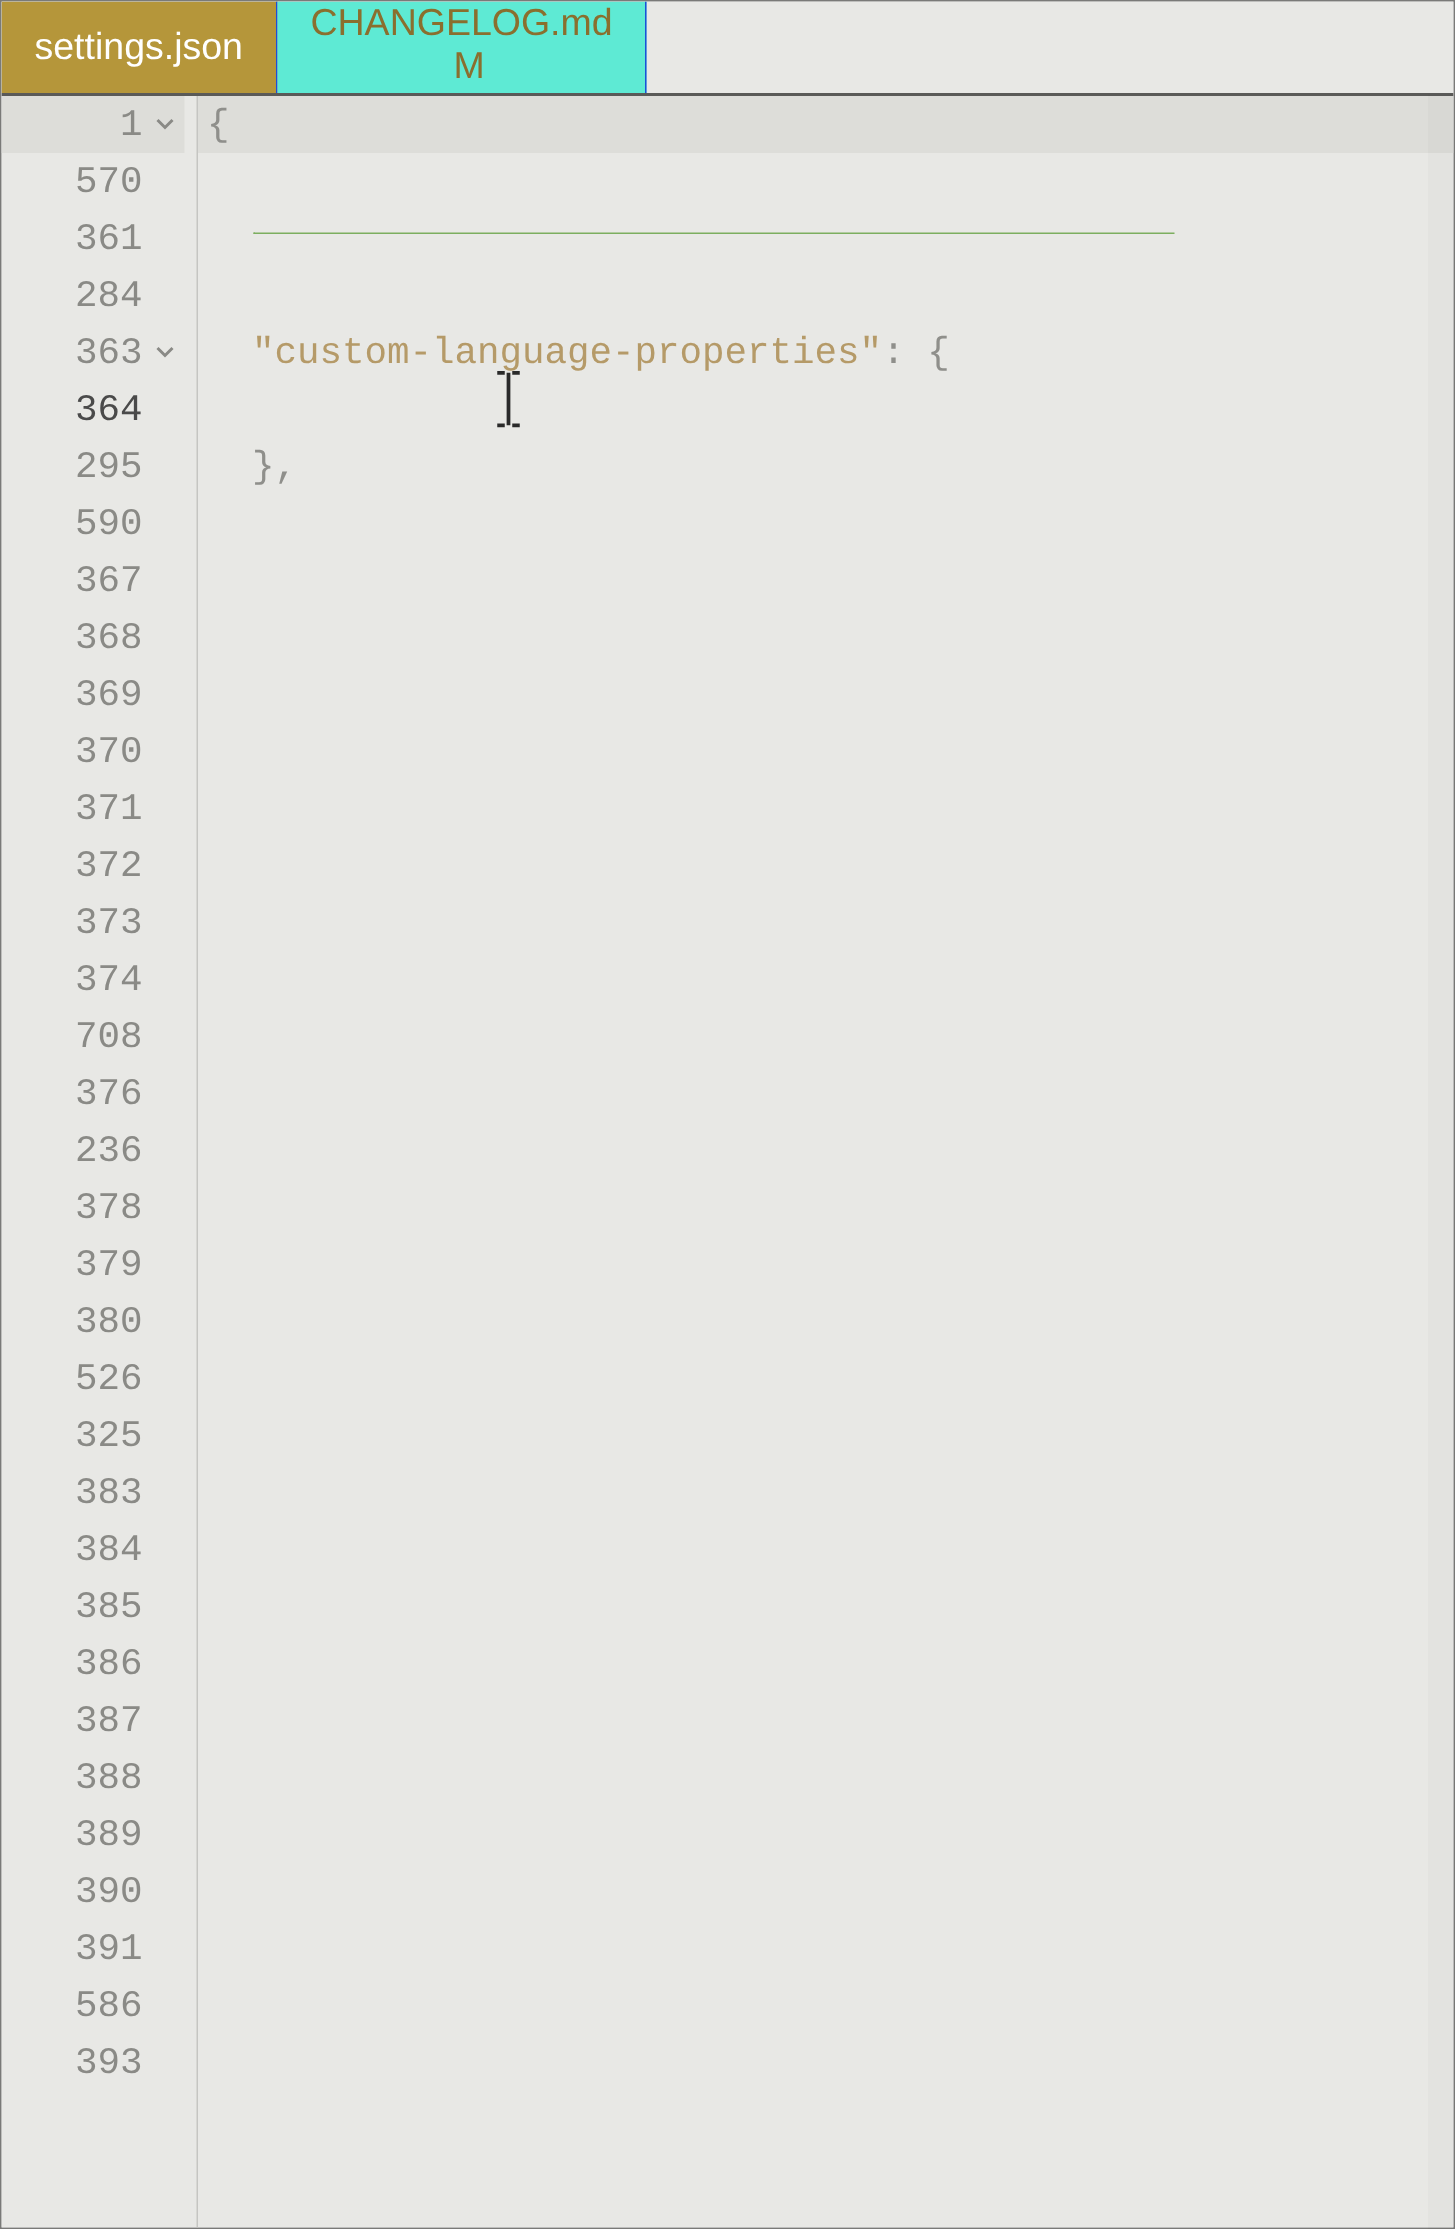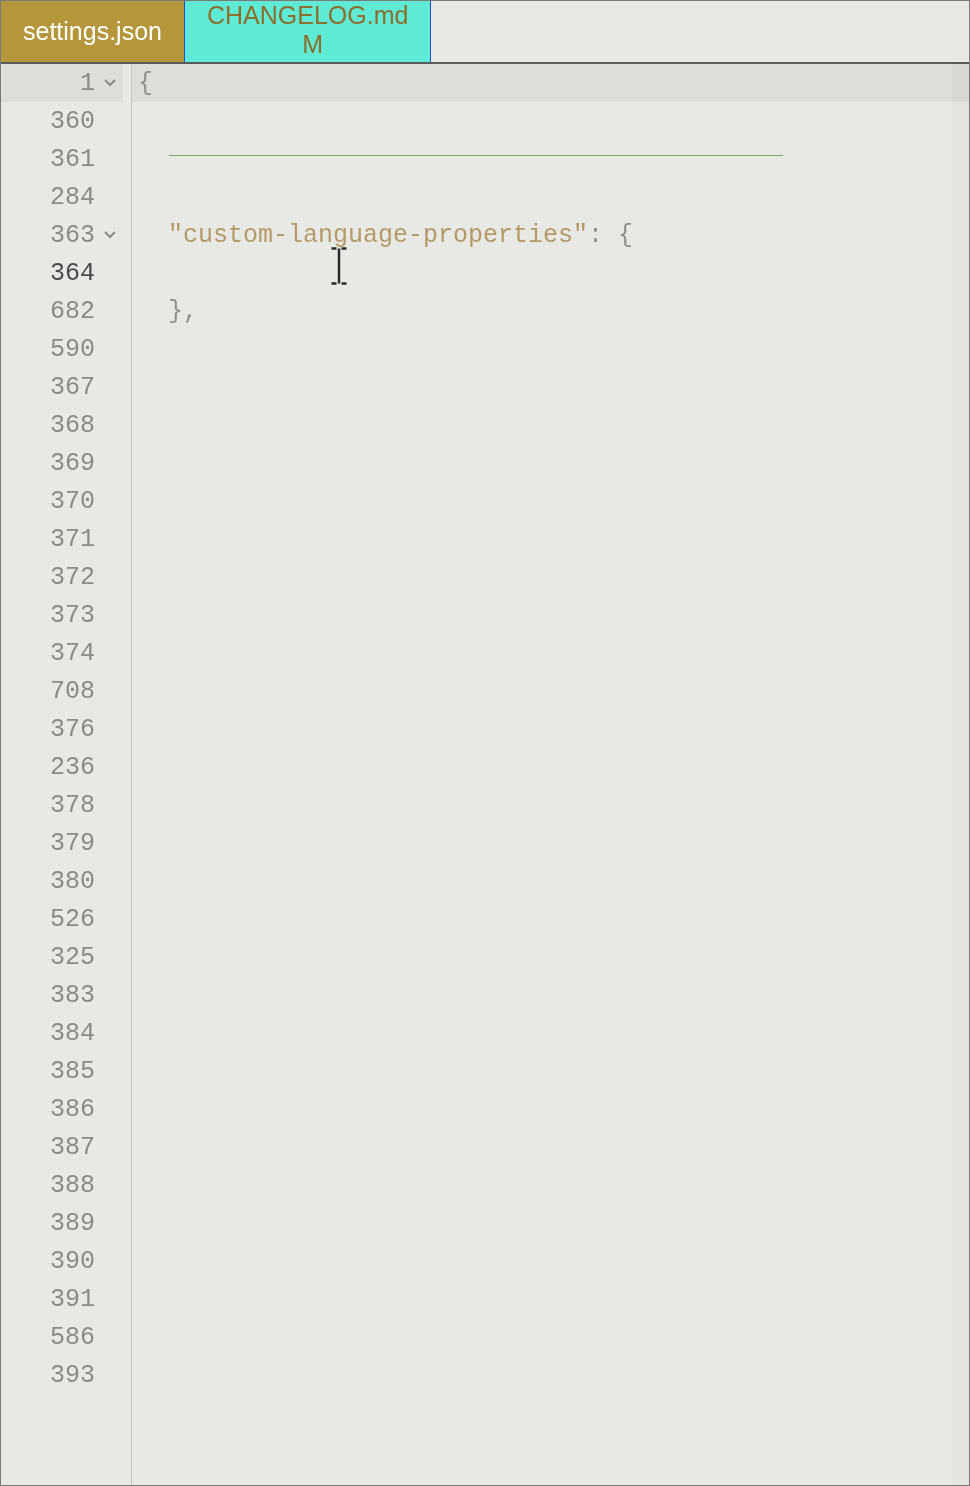--- a/index.html
+++ b/index.html
@@ -147,41 +147,41 @@
   <div class="gutter" id="gutter">
       <div class="line-no top">
         <span>1</span>
         <span class="fold-icon">
           <svg viewBox="0 0 16 16">
             <path d="M3 5 l5 5 l5 -5" stroke="#8a8a86" stroke-width="2" fill="none"></path>
           </svg>
         </span>
       </div>
       <div class="line-no">
-        <span>360</span>
+        <span>570</span>
       </div>
       <div class="line-no">
         <span>361</span>
       </div>
       <div class="line-no">
         <span>284</span>
       </div>
       <div class="line-no">
         <span>363</span>
         <span class="fold-icon">
           <svg viewBox="0 0 16 16">
             <path d="M3 5 l5 5 l5 -5" stroke="#8a8a86" stroke-width="2" fill="none"></path>
           </svg>
         </span>
       </div>
       <div class="line-no current">
         <span>364</span>
       </div>
       <div class="line-no">
-        <span>682</span>
+        <span>295</span>
       </div>
       <div class="line-no">
         <span>590</span>
       </div>
       <div class="line-no">
         <span>367</span>
       </div>
       <div class="line-no">
         <span>368</span>
       </div>

